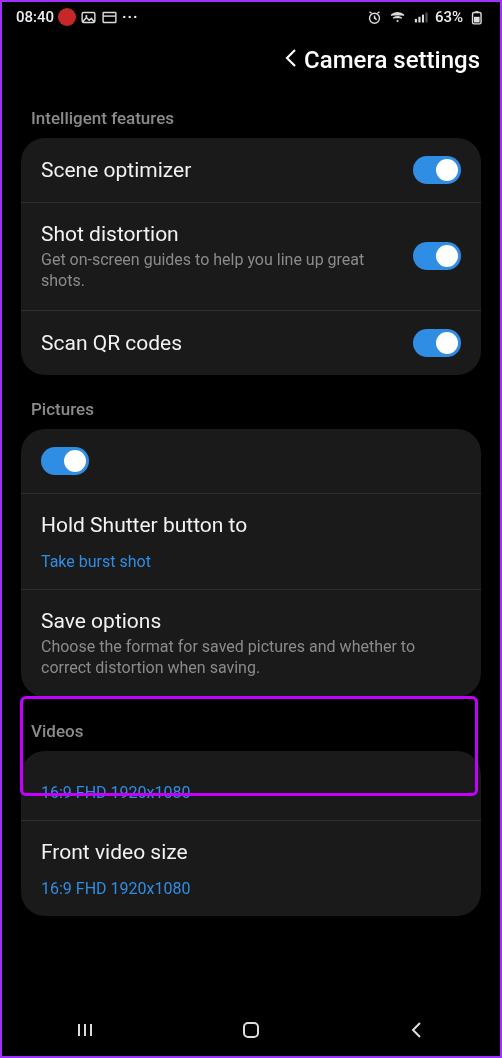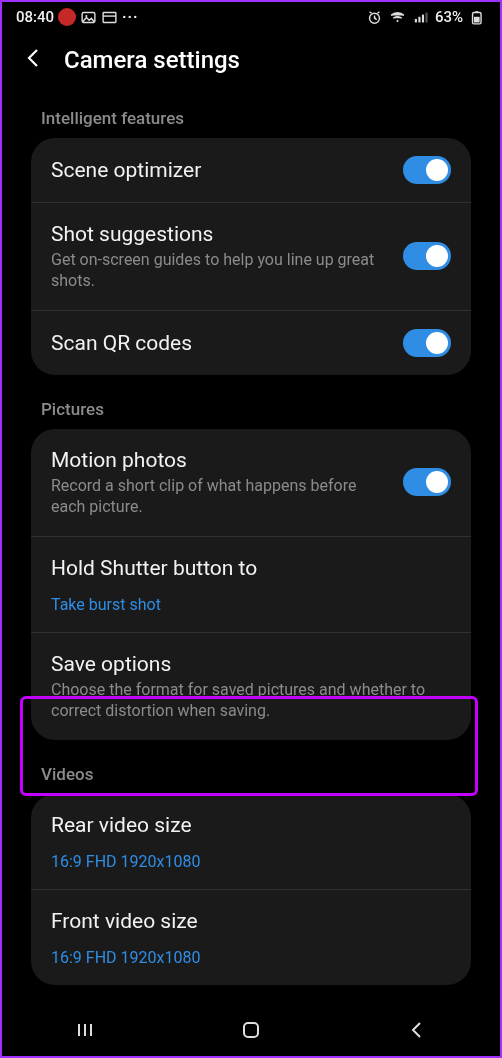--- a/index.html
+++ b/index.html
@@ -32,27 +32,27 @@
     display: flex; align-items: center; justify-content: center;
     font-size: 11px;
   }
   .status-icn { display:inline-flex; align-items:center; }
   .status-icn svg { width: 17px; height: 17px; fill: #ddd; }
   .batt { font-size: 15px; }
   
   .header {
     display: flex;
     align-items: center;
-    gap: 18px;
     padding: 18px 20px 26px 20px;
+    justify-content: flex-end;
   }
   .back svg { width: 24px; height: 24px; stroke: #fff; stroke-width: 2.2; fill: none; }
   .header h1 { font-size: 24px; font-weight: 500; }
   
-  .content { padding: 0 17px; }
+  .content { padding: 0 7px; }
   .section-label {
     color: #8b8b8b;
     font-size: 17px;
     font-weight: 500;
     padding: 8px 22px 10px 22px;
   }
   .card {
     background: #1a1a1a;
     border-radius: 24px;
     margin: 0 12px 16px 12px;
@@ -178,61 +178,56 @@
   <div class="section-label">Intelligent features</div>
   <div class="card">
     <div class="row">
       <div class="row-text">
         <div class="row-title">Scene optimizer</div>
       </div>
       <div class="toggle"></div>
     </div>
     <div class="row">
       <div class="row-text">
-        <div class="row-title">Shot suggestions</div>
+        <div class="row-title">Shot distortion</div>
         <div class="row-sub">Get on-screen guides to help you line up great shots.</div>
       </div>
       <div class="toggle"></div>
     </div>
     <div class="row">
       <div class="row-text">
         <div class="row-title">Scan QR codes</div>
       </div>
       <div class="toggle"></div>
     </div>
   </div>
 
   <div class="section-label">Pictures</div>
   <div class="card" style="position:relative;">
     <div class="row">
-      <div class="row-text">
-        <div class="row-title">Motion photos</div>
-        <div class="row-sub">Record a short clip of what happens before each picture.</div>
-      </div>
       <div class="toggle"></div>
     </div>
     <div class="row">
       <div class="row-text">
         <div class="row-title">Hold Shutter button to</div>
         <div class="row-link">Take burst shot</div>
       </div>
     </div>
     <div class="row" id="save-row">
       <div class="row-text">
         <div class="row-title">Save options</div>
         <div class="row-sub">Choose the format for saved pictures and whether to correct distortion when saving.</div>
       </div>
     </div>
   </div>
 
   <div class="section-label">Videos</div>
   <div class="card">
     <div class="row">
       <div class="row-text">
-        <div class="row-title">Rear video size</div>
         <div class="row-link">16:9 FHD 1920x1080</div>
       </div>
     </div>
     <div class="row">
       <div class="row-text">
         <div class="row-title">Front video size</div>
         <div class="row-link">16:9 FHD 1920x1080</div>
       </div>
     </div>
   </div>

